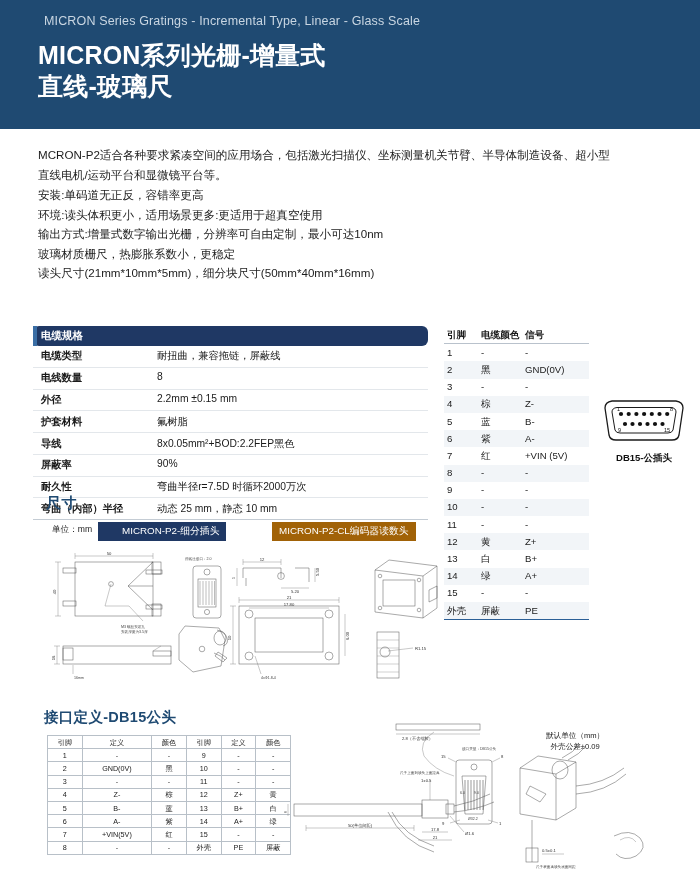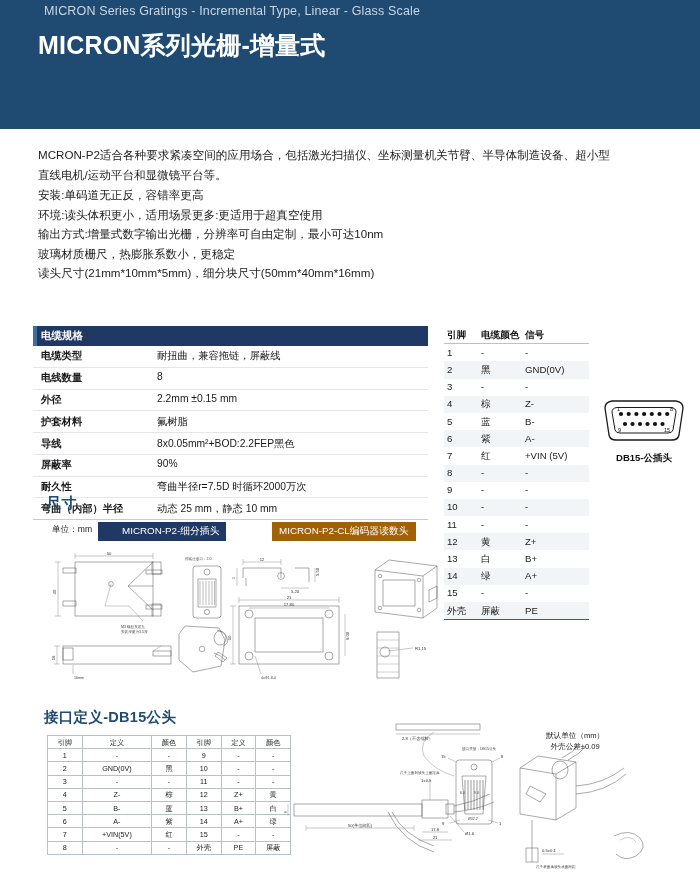--- a/index.html
+++ b/index.html
@@ -9,21 +9,21 @@
     font-family: "Liberation Sans", "DejaVu Sans", sans-serif;
     color: #222;
     overflow: hidden;
   }
   .page { position: relative; width: 700px; height: 873px; }
 
   
   .hero {
     position: absolute; left: 0; top: 0; width: 700px; height: 129px;
     background: #1f4a72;
-    padding: 0 0 0 38px;
+    padding: 10px 0 0 38px;
   }
   .hero-eyebrow {
     color: #c9d6e2; font-size: 12.5px; letter-spacing: .15px;
     padding-left: 6px; padding-top: 4px;
   }
   .hero-title {
     color: #ffffff; font-size: 25px; font-weight: 700;
     line-height: 31px; margin-top: 12px; letter-spacing: .2px;
   }
   .hero-title .l2 { display: block; }
@@ -34,21 +34,21 @@
     font-size: 11.6px; line-height: 19.5px; color: #1c1c1c;
   }
   .desc p.lead { margin-bottom: 1px; }
 
   
   .cable-spec {
     position: absolute; left: 33px; top: 326px; width: 395px;
   }
   .cable-spec .cs-head {
     background: #1f3864; color: #fff; font-size: 10.5px; font-weight: 700;
-    padding: 3px 0 3px 8px; position: relative;
+    padding: 3px 0 3px 8px; position: relative; border-radius: 6px;
   }
   .cable-spec .cs-head::before {
     content: ""; position: absolute; left: 0; top: 0; bottom: 0;
     width: 4px; background: #3a6ea5;
   }
   .cs-row { display: flex; border-bottom: 1px solid #e3e7eb; }
   .cs-row:last-child { border-bottom: 1px solid #c4ccd4; }
   .cs-k {
     width: 122px; flex: 0 0 122px; font-size: 10.3px; font-weight: 700;
     color: #1a1a1a; padding: 3.4px 0 3.4px 8px;
@@ -124,20 +124,21 @@
 </style>
 </head>
 <body>
 
 <div class="page">
 
   <div class="hero">
     <div class="hero-eyebrow">MICRON Series Gratings - Incremental Type, Linear - Glass Scale</div>
     <div class="hero-title">
       <span>MICRON系列光栅-增量式</span>
+      <span class="l2">直线-玻璃尺</span>
     </div>
   </div>
 
   <div class="desc">
     <p class="lead">MCRON-P2适合各种要求紧凑空间的应用场合，包括激光扫描仪、坐标测量机关节臂、半导体制造设备、超小型直线电机/运动平台和显微镜平台等。</p>
     <p>安装:单码道无正反，容错率更高</p>
     <p>环境:读头体积更小，适用场景更多:更适用于超真空使用</p>
     <p>输出方式:增量式数字输出光栅，分辨率可自由定制，最小可达10nm</p>
     <p>玻璃材质栅尺，热膨胀系数小，更稳定</p>
     <p>读头尺寸(21mm*10mm*5mm)，细分块尺寸(50mm*40mm*16mm)</p>

